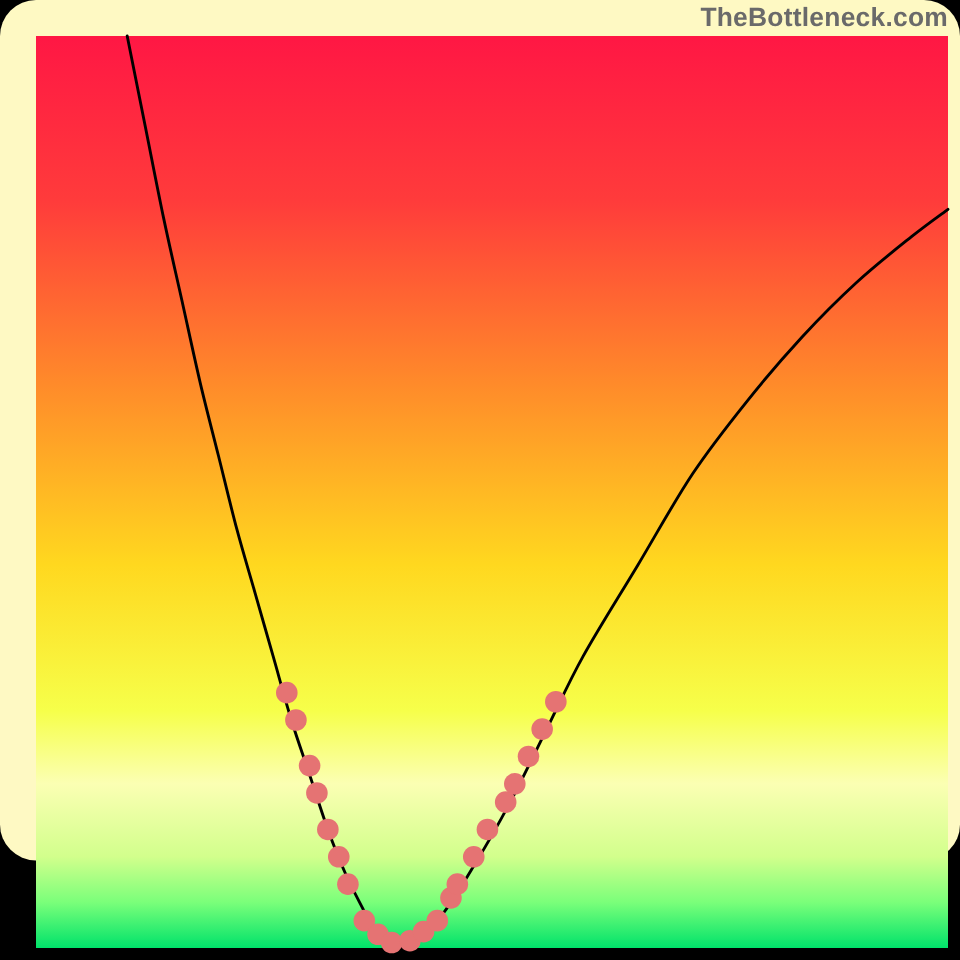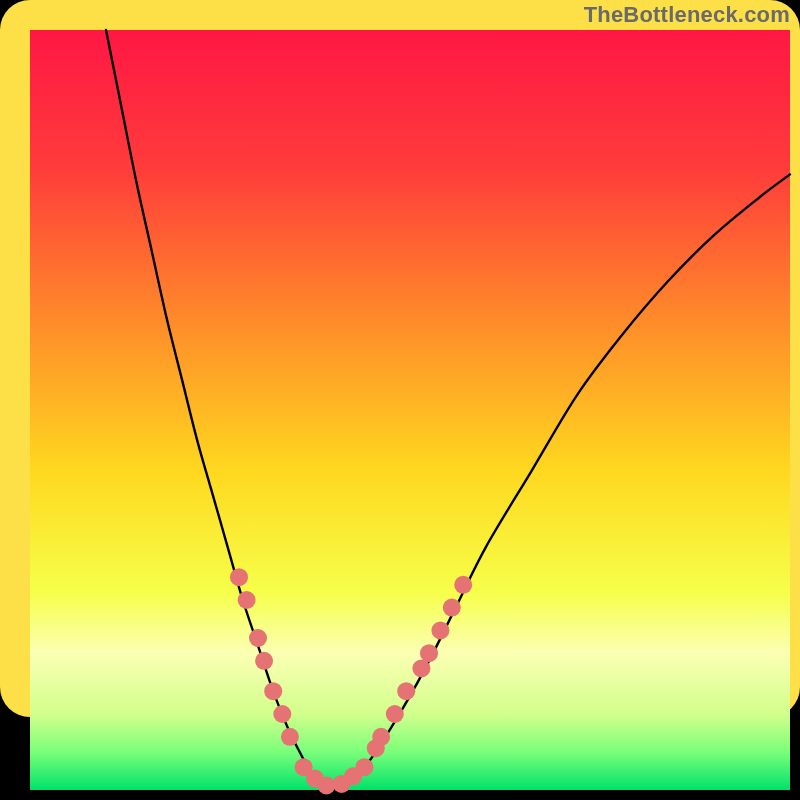--- a/index.html
+++ b/index.html
@@ -8,21 +8,21 @@
     width: 800px;
     height: 800px;
     background: #000;
     overflow: hidden;
     font-family: Arial, Helvetica, sans-serif;
   }
   .frame {
     position: absolute;
     left: 0; top: 0;
     width: 800px; height: 717px;
-    background: #fde047;
+    background: #fef9c3;
     border-radius: 30px;
   }
   .watermark {
     position: absolute;
     top: 2px;
     right: 10px;
     color: #6a6a6a;
     font-size: 22px;
     font-weight: 600;
     letter-spacing: 0.2px;

